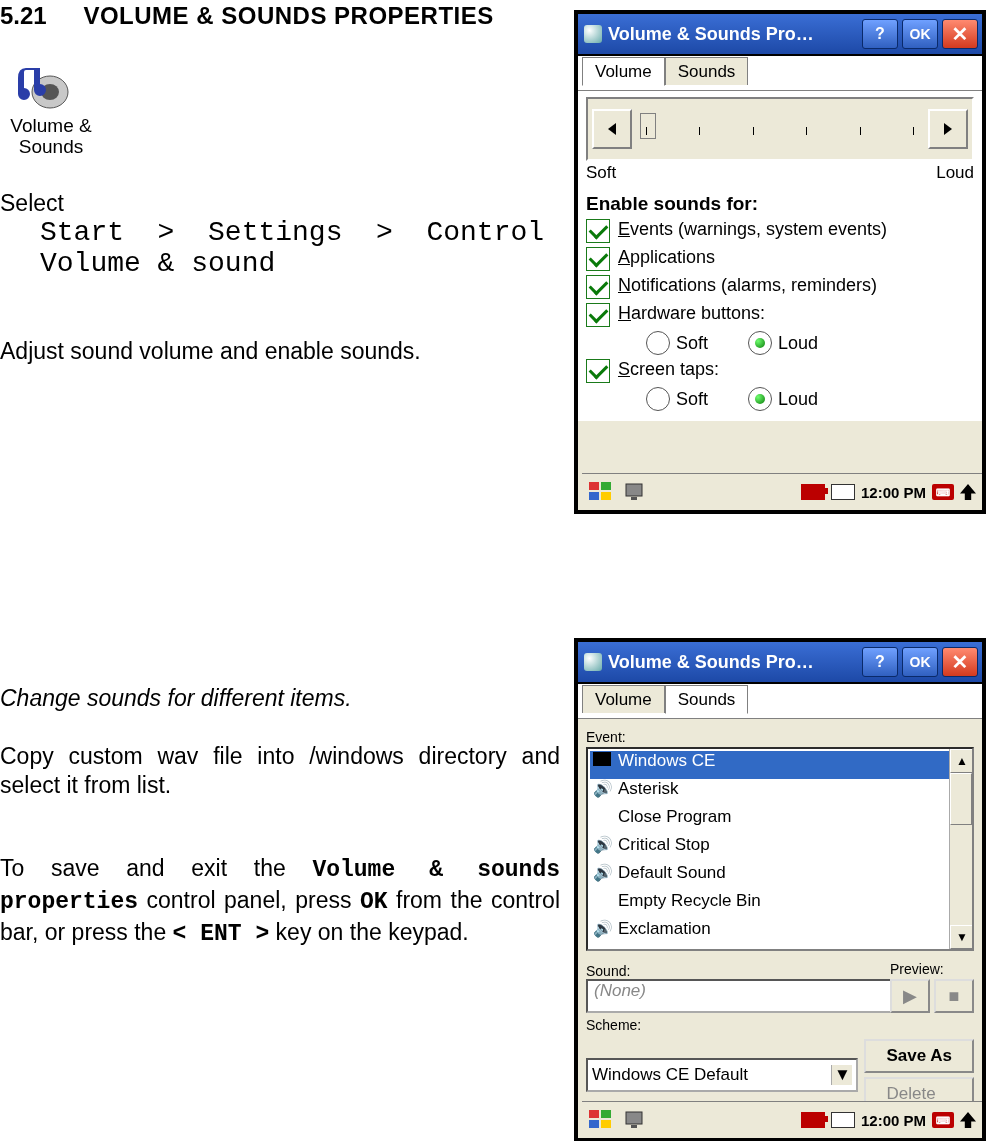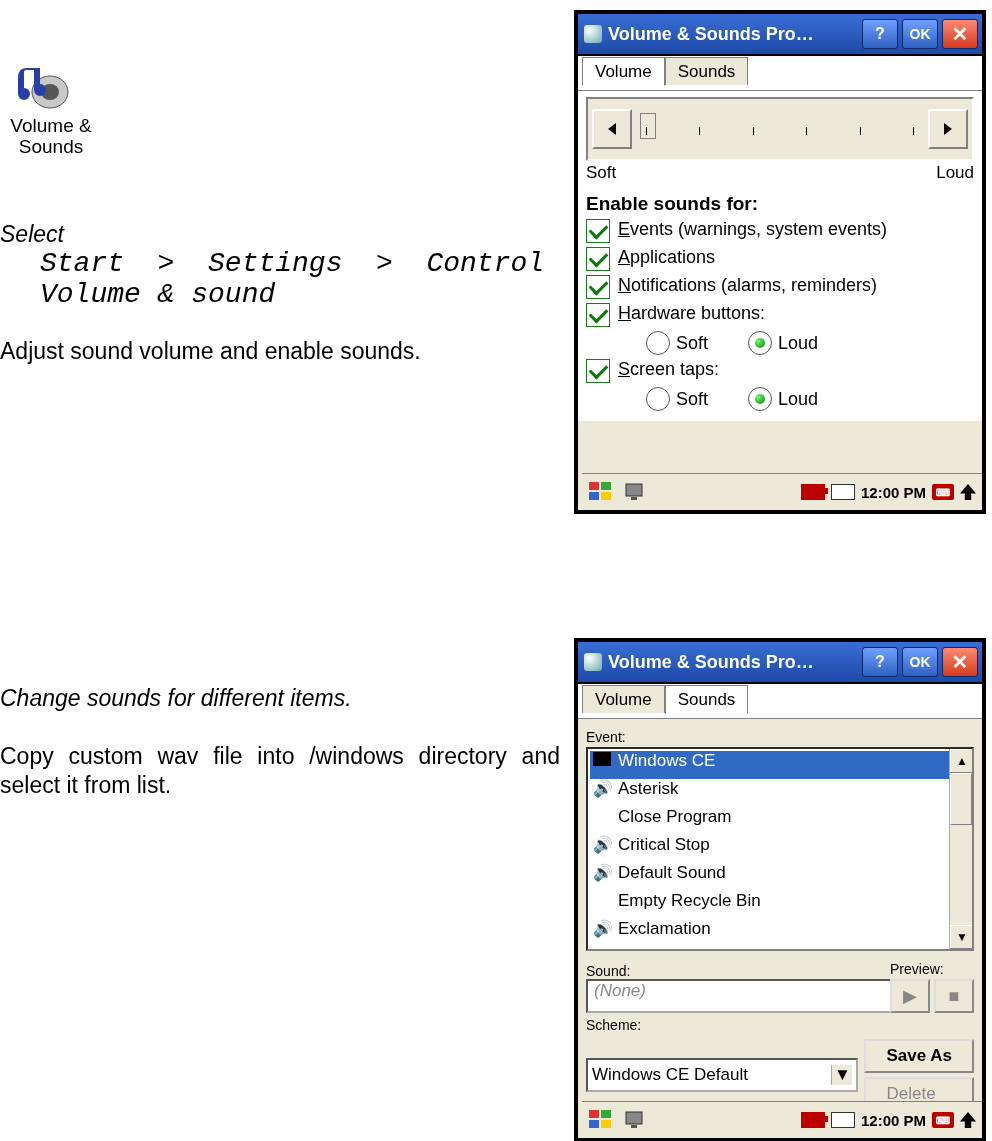--- a/index.html
+++ b/index.html
@@ -30,21 +30,21 @@
     top: 60px;
     left: 6px;
     width: 90px;
     text-align: center;
     font-size: 19px;
     line-height: 1.1;
   }
   .vol-icon {
     width: 64px; height: 54px; display: block; margin-bottom: 2px;
   }
-  .para1 { position:absolute; top: 221px; left:0; width:560px; font-size:23px;font-style:italic;}
+  .para1 { position:absolute; top: 190px; left:0; width:560px; font-size:23px;}
   .mono { font-family: "Courier New", monospace; font-size: 28px; white-space: pre; margin-left: 40px; }
   .para2 { position:absolute; top: 338px; left:0; }
   .para3 { position:absolute; top: 685px; left:0; width:560px;font-style:italic;}
   .para4 { position:absolute; top: 742px; left:0; width:560px; line-height:1.25; text-align: justify;}
   .para5 { position:absolute; top: 854px; left:0; width:560px; line-height:1.3; text-align: justify;}
   .bold-mono { font-family:"Courier New", monospace; font-weight:bold; }
   .ent { font-family:"Courier New", monospace; font-weight:bold; }
 
   
   .shot {
@@ -188,39 +188,46 @@
   .scheme-sel .dd{width:20px;text-align:center;border-left:1px solid #aaa;background:#ece9d8;}
   .btn3d{height:30px; padding:0 20px; border:2px outset #ddd; background:#ece9d8; font-weight:bold; font-size:17px; display:flex;align-items:center;}
   .btn-stack{display:flex;flex-direction:column; gap:4px;}
   .btn3d.disabled{color:#888; font-weight:normal;}
 </style>
 </head>
 <body>
 
 <div class="page">
 
+  <div class="heading-row">
+    <span class="heading-num">5.21</span>
+    <span class="heading-title">VOLUME &amp; SOUNDS PROPERTIES</span>
+  </div>
 
   <div class="vol-icon-block">
     <svg class="vol-icon" viewBox="0 0 64 54">
       <ellipse cx="44" cy="32" rx="18" ry="16" fill="#c8c8c8" stroke="#555"></ellipse>
       <ellipse cx="44" cy="32" rx="9" ry="8" fill="#555"></ellipse>
       <path d="M20 8 q-8 0 -8 10 v16 a6 6 0 1 0 6 -6 v-16 q0 -2 2 -2 h8 v20 a6 6 0 1 0 6 -6 V8 z" fill="#2a3ea8"></path>
     </svg>
     <div>Volume &amp;</div>
     <div>Sounds</div>
   </div>
 
   <div class="para1">
     <div>Select</div>
     <div class="mono">Start  &gt;  Settings  &gt;  Control  Panel  &gt;
 Volume &amp; sound</div>
   </div>
   <div class="para2">Adjust sound volume and enable sounds.</div>
   <div class="para3">Change sounds for different items.</div>
   <div class="para4">Copy custom wav file into /windows directory and select it from list.</div>
+  <div class="para5">
+    <span>To save and exit the </span><span class="bold-mono">Volume &amp; sounds properties</span><span> control panel, press </span><span class="bold-mono">OK</span><span> from the control bar, or press the </span><span class="ent">&lt; ENT &gt;</span><span> key on the keypad.</span>
+  </div>
 
   <div class="shot shot1">
     <div class="titlebar">
       <div class="tbicon"></div>
       <span>Volume &amp; Sounds Pro…</span>
       <div class="spacer"></div>
       <div class="tb-btn tb-help">
           <span>?</span>
         </div>
       <div class="tb-btn tb-ok">

